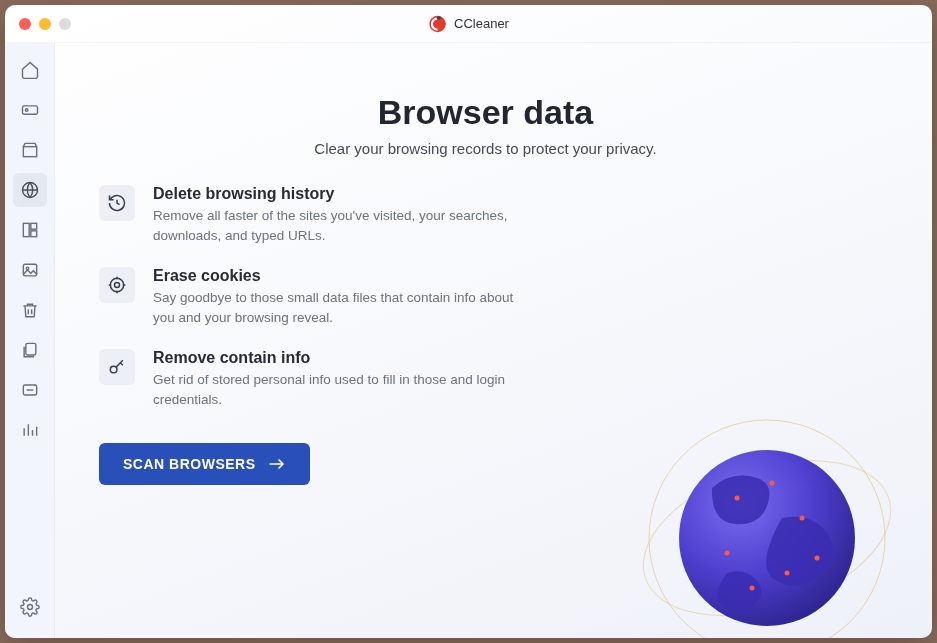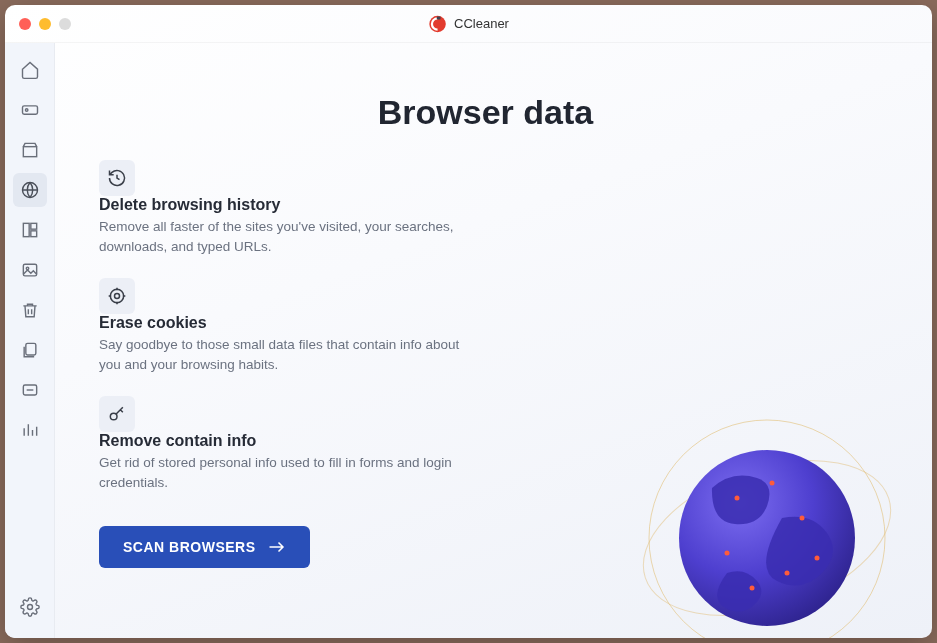--- a/index.html
+++ b/index.html
@@ -101,22 +101,22 @@
     }
     .hero p {
       font-size: 15px;
       color: #454b57;
     }
     .features {
       max-width: 460px;
     }
     .feature {
       display: flex;
+      gap: 18px;
       margin-bottom: 22px;
-      flex-direction: column;
     }
     .feature-icon {
       width: 36px;
       height: 36px;
       border-radius: 6px;
       background: #eceff6;
       display: flex;
       align-items: center;
       justify-content: center;
       flex-shrink: 0;
@@ -249,20 +249,21 @@
               <circle cx="12" cy="12" r="3"></circle>
               <path d="M19.4 15a1.7 1.7 0 0 0 .34 1.87l.06.06a2 2 0 1 1-2.83 2.83l-.06-.06a1.7 1.7 0 0 0-1.87-.34 1.7 1.7 0 0 0-1 1.56V21a2 2 0 1 1-4 0v-.09a1.7 1.7 0 0 0-1-1.56 1.7 1.7 0 0 0-1.87.34l-.06.06a2 2 0 1 1-2.83-2.83l.06-.06a1.7 1.7 0 0 0 .34-1.87 1.7 1.7 0 0 0-1.56-1H3a2 2 0 1 1 0-4h.09a1.7 1.7 0 0 0 1.56-1 1.7 1.7 0 0 0-.34-1.87l-.06-.06a2 2 0 1 1 2.83-2.83l.06.06a1.7 1.7 0 0 0 1.87.34H9a1.7 1.7 0 0 0 1-1.56V3a2 2 0 1 1 4 0v.09a1.7 1.7 0 0 0 1 1.56 1.7 1.7 0 0 0 1.87-.34l.06-.06a2 2 0 1 1 2.83 2.83l-.06.06a1.7 1.7 0 0 0-.34 1.87V9a1.7 1.7 0 0 0 1.56 1H21a2 2 0 1 1 0 4h-.09a1.7 1.7 0 0 0-1.56 1z"></path>
             </svg>
         </div>
       </div>
     </div>
 
     <div class="main">
       <div class="hero">
         <h1>Browser data</h1>
+        <p>Clear your browsing records to protect your privacy.</p>
       </div>
 
       <div class="features">
 
         <div class="feature">
           <div class="feature-icon">
             <svg viewBox="0 0 24 24" fill="none" stroke="currentColor" stroke-width="1.8">
                 <path d="M3 12a9 9 0 1 0 3-6.7L3 8"></path>
                 <path d="M3 3v5h5"></path>
                 <path d="M12 8v4l3 2"></path>
@@ -278,34 +279,34 @@
         <div class="feature">
           <div class="feature-icon">
             <svg viewBox="0 0 24 24" fill="none" stroke="currentColor" stroke-width="1.8">
                 <circle cx="12" cy="12" r="8"></circle>
                 <circle cx="12" cy="12" r="3"></circle>
                 <path d="M12 2v3M12 19v3M2 12h3M19 12h3"></path>
               </svg>
           </div>
           <div class="feature-text">
             <h3>Erase cookies</h3>
-            <p>Say goodbye to those small data files that contain info about you and your browsing habits.</p>
+            <p>Say goodbye to those small data files that contain info about you and your browsing reveal.</p>
           </div>
         </div>
 
         <div class="feature">
           <div class="feature-icon">
             <svg viewBox="0 0 24 24" fill="none" stroke="currentColor" stroke-width="1.8">
                 <circle cx="8" cy="15" r="4"></circle>
                 <path d="M11 12l8-8M16 7l3 3"></path>
               </svg>
           </div>
           <div class="feature-text">
             <h3>Remove contain info</h3>
-            <p>Get rid of stored personal info used to fill in forms and login credentials.</p>
+            <p>Get rid of stored personal info used to fill in those and login credentials.</p>
           </div>
         </div>
 
         <button class="cta-button">
           <span>SCAN BROWSERS</span>
           <svg viewBox="0 0 24 16" fill="none" stroke="currentColor" stroke-width="2">
               <path d="M2 8h18M14 2l6 6-6 6"></path>
             </svg>
         </button>
       </div>

